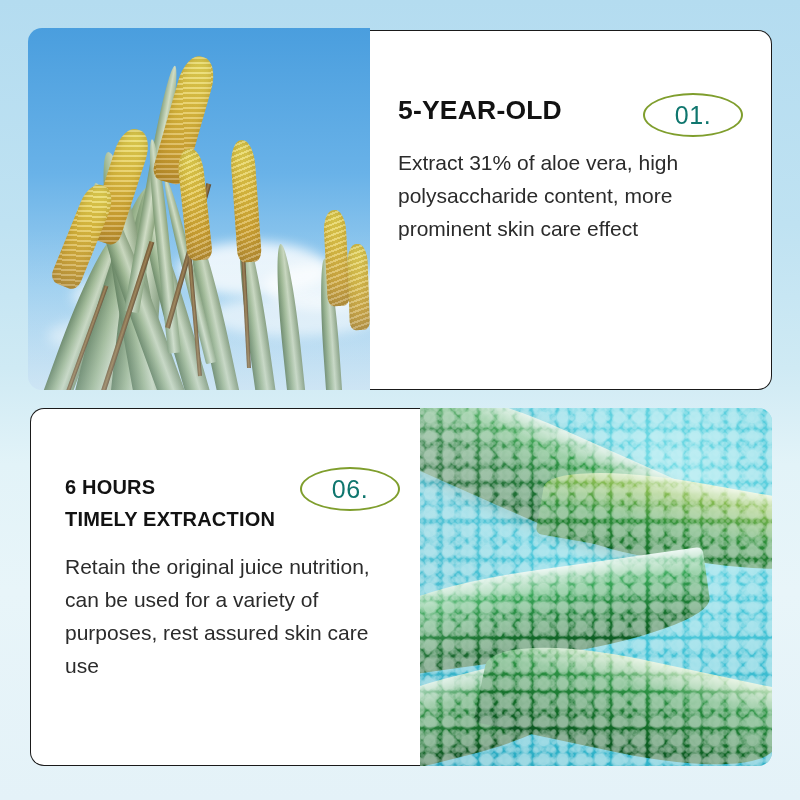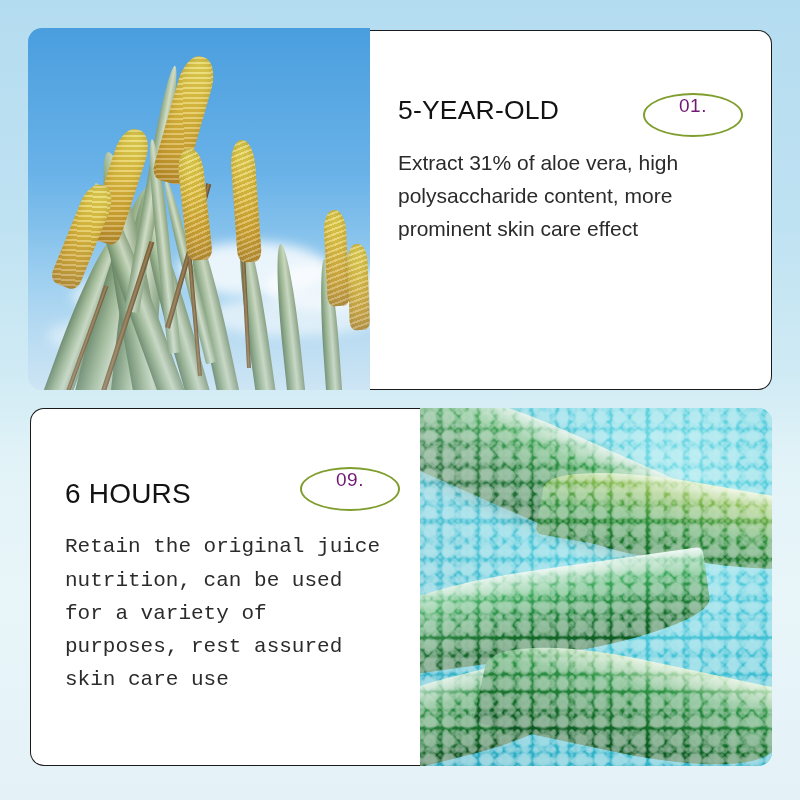--- a/index.html
+++ b/index.html
@@ -241,48 +241,48 @@
   }
 
   
   .badge {
     position: absolute;
     width: 100px;
     height: 44px;
     border: 2.2px solid #7f9e2d;
     border-radius: 50%;
     display: flex;
-    align-items: flex-start;
+    align-items: center;
     justify-content: center;
-    font-size: 19px;
-    color: #701a75;
+    font-size: 25px;
+    color: #0f766e;
     letter-spacing: .5px;
   }
   .badge-one { right: 28px; top: 62px; }
   .badge-two { right: 22px; top: 58px; }
 
   .headline {
     font-size: 26.5px;
-    font-weight: 400;
+    font-weight: 700;
     color: #121212;
     letter-spacing: 0.2px;
     line-height: 1.62;
     white-space: nowrap;
   }
-  .headline-sm { font-size: 28px; }
+  .headline-sm { font-size: 20px; }
 
   .body-copy {
     margin-top: 14px;
     font-size: 21px;
     font-weight: 400;
     color: #2b2b2b;
     line-height: 1.58;
     max-width: 340px;
   }
-  .body-copy-two { max-width: 320px; font-family: Liberation Mono, monospace; }
+  .body-copy-two { max-width: 320px; }
 </style>
 </head>
 <body>
 
 <div class="page">
 
   <div class="section-one">
 
     <div class="photo-aloe-plant">
       <div class="cloud c1"></div>
@@ -329,23 +329,24 @@
       </div>
       <div class="headline">5-YEAR-OLD</div>
       <div class="body-copy">Extract 31% of aloe vera, high polysaccharide content, more prominent skin care effect</div>
     </div>
   </div>
 
   <div class="section-two">
 
     <div class="card-two">
       <div class="badge badge-two">
-        <span>09.</span>
+        <span>06.</span>
       </div>
       <div class="headline headline-sm">6 HOURS</div>
+      <div class="headline headline-sm">TIMELY EXTRACTION</div>
       <div class="body-copy body-copy-two">Retain the original juice nutrition, can be used for a variety of purposes, rest assured skin care use</div>
     </div>
 
     <div class="photo-aloe-leaf">
       <div class="leaf leaf-a"></div>
       <div class="leaf leaf-b"></div>
       <div class="leaf leaf-c"></div>
       <div class="leaf leaf-e"></div>
       <div class="leaf leaf-d"></div>
       <div class="water-drops"></div>

